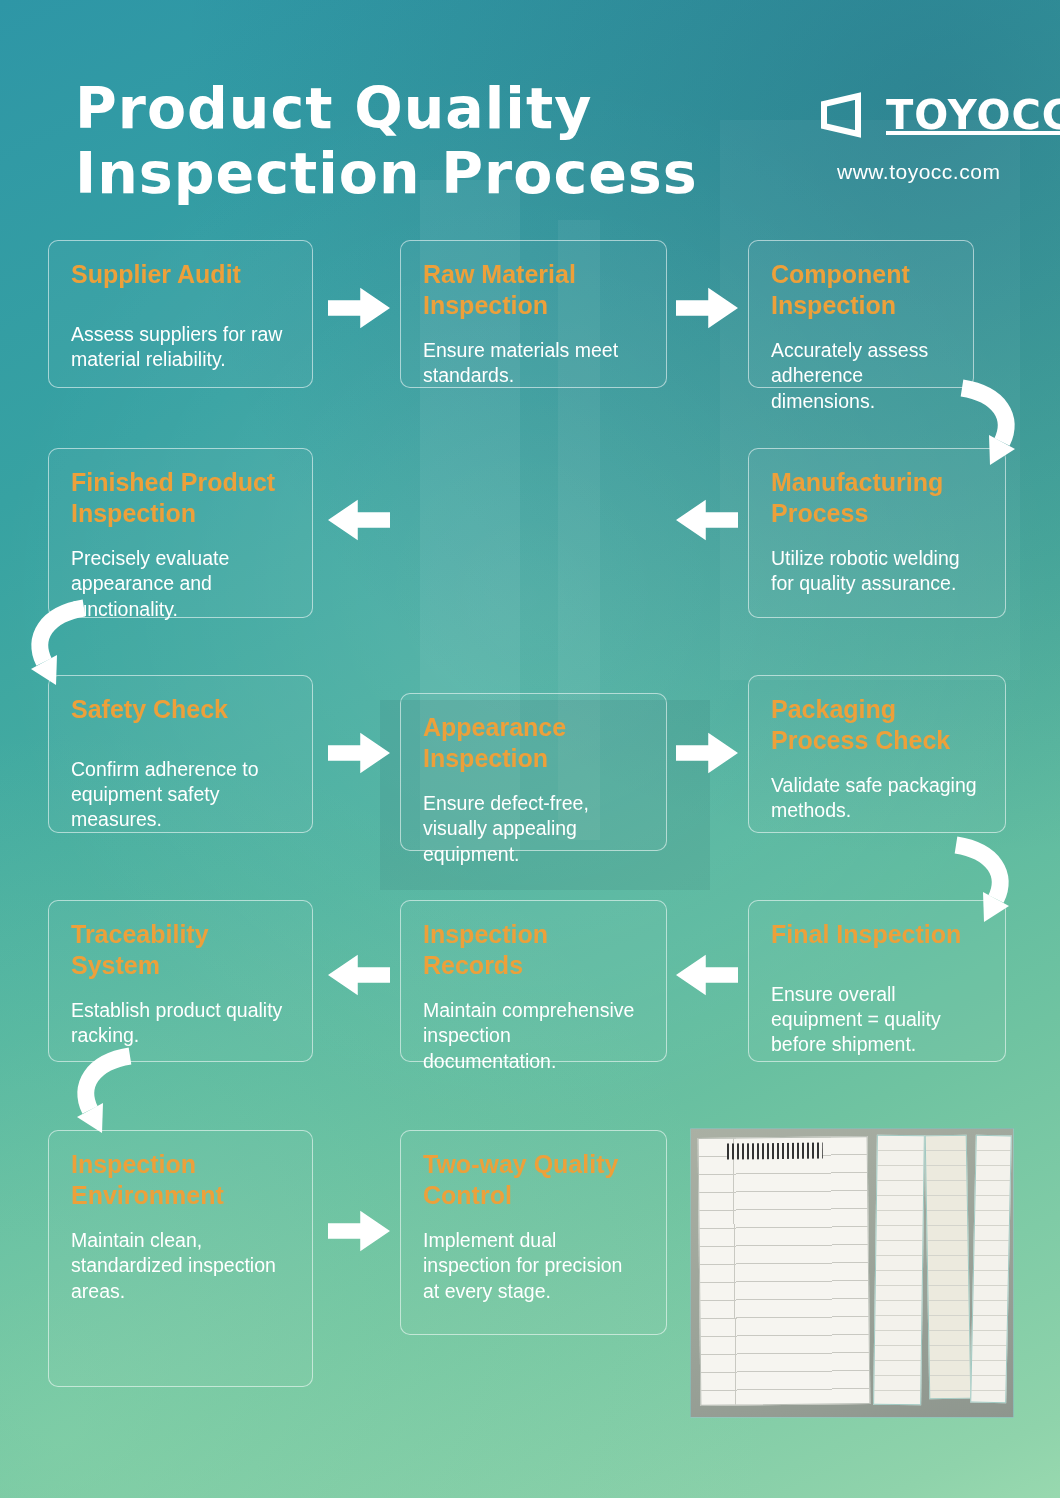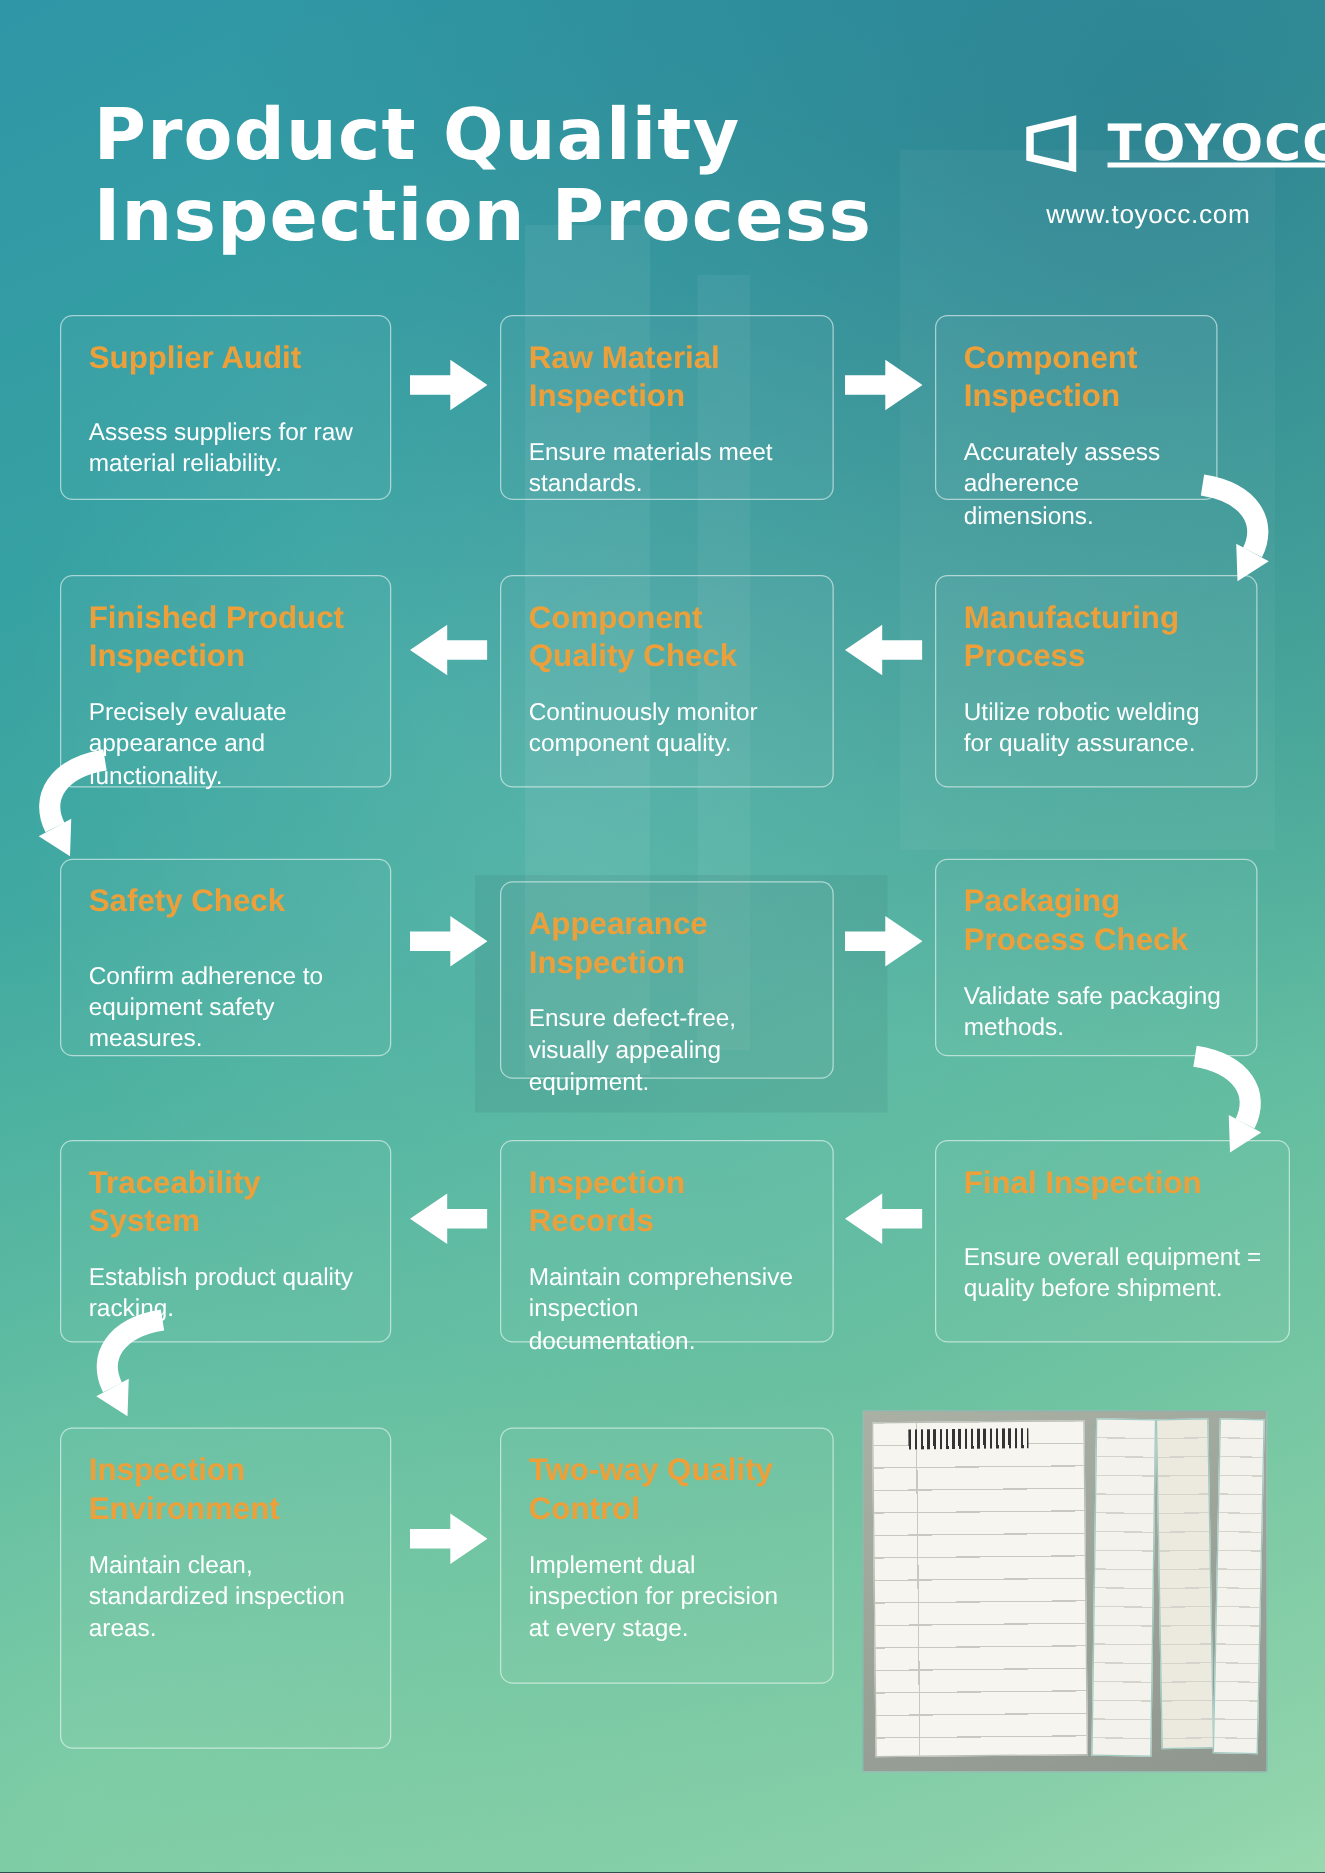--- a/index.html
+++ b/index.html
@@ -43,21 +43,20 @@
   .brand-site{
     position:absolute;left:822px;top:160px;color:var(--text,#fff);
     font-size:21px;letter-spacing:.5px;margin-left:15px;
   }
 
   .box{
     position:absolute;box-sizing:border-box;
     border:1px solid rgba(255,255,255,0.55);
     border-radius:10px;padding:18px 22px;
     background:rgba(255,255,255,0.03);
-    margin-top:12px;
   }
   .box h3{
     margin:0 0 18px 0;color:var(--accent,#EDA03A);
     font-size:25px;font-weight:700;line-height:1.22;
   }
   .box p{
     margin:0;color:var(--text,#fff);
     font-size:19.5px;line-height:1.3;
   }
   .gap-lg h3{margin-bottom:32px;}
@@ -135,24 +134,20 @@
   <svg class="curve" style="left:958px;top:378px" width="62" height="92" viewBox="0 0 62 92">
     <path d="M4 10 C 42 16, 56 40, 44 64" fill="none" stroke="#ffffff" stroke-width="17"></path>
     <polygon points="57,71 31,57 32,87" fill="#ffffff"></polygon>
   </svg>
 
   <div class="box" style="left:48px;top:448px;width:265px;height:170px">
     <h3>Finished Product Inspection</h3>
     <p>Precisely evaluate appearance and functionality.</p>
   </div>
   <div class="arr l" style="left:328px;top:497px"></div>
-  <div class="box" style="left:400px;top:448px;width:267px;height:170px">
-    <h3>Component Quality Check</h3>
-    <p>Continuously monitor component quality.</p>
-  </div>
   <div class="arr l" style="left:676px;top:497px"></div>
   <div class="box" style="left:748px;top:448px;width:258px;height:170px">
     <h3>Manufacturing Process</h3>
     <p>Utilize robotic welding for quality assurance.</p>
   </div>
 
   <svg class="curve" style="left:26px;top:598px" width="62" height="92" viewBox="0 0 62 92">
     <path d="M58 10 C 20 16, 6 40, 18 64" fill="none" stroke="#ffffff" stroke-width="17"></path>
     <polygon points="5,71 31,57 30,87" fill="#ffffff"></polygon>
   </svg>
@@ -180,21 +175,21 @@
   <div class="box" style="left:48px;top:900px;width:265px;height:162px">
     <h3>Traceability System</h3>
     <p>Establish product quality racking.</p>
   </div>
   <div class="arr l" style="left:328px;top:952px"></div>
   <div class="box" style="left:400px;top:900px;width:267px;height:162px">
     <h3>Inspection Records</h3>
     <p>Maintain comprehensive inspection documentation.</p>
   </div>
   <div class="arr l" style="left:676px;top:952px"></div>
-  <div class="box gap-lg" style="left:748px;top:900px;width:284px;height:162px">
+  <div class="box gap-lg" style="left:748px;top:900px;width:258px;height:162px">
     <h3>Final Inspection</h3>
     <p>Ensure overall equipment = quality before shipment.</p>
   </div>
 
   <svg class="curve" style="left:72px;top:1046px" width="62" height="92" viewBox="0 0 62 92">
     <path d="M58 10 C 20 16, 6 40, 18 64" fill="none" stroke="#ffffff" stroke-width="17"></path>
     <polygon points="5,71 31,57 30,87" fill="#ffffff"></polygon>
   </svg>
 
   <div class="box" style="left:48px;top:1130px;width:265px;height:257px">

